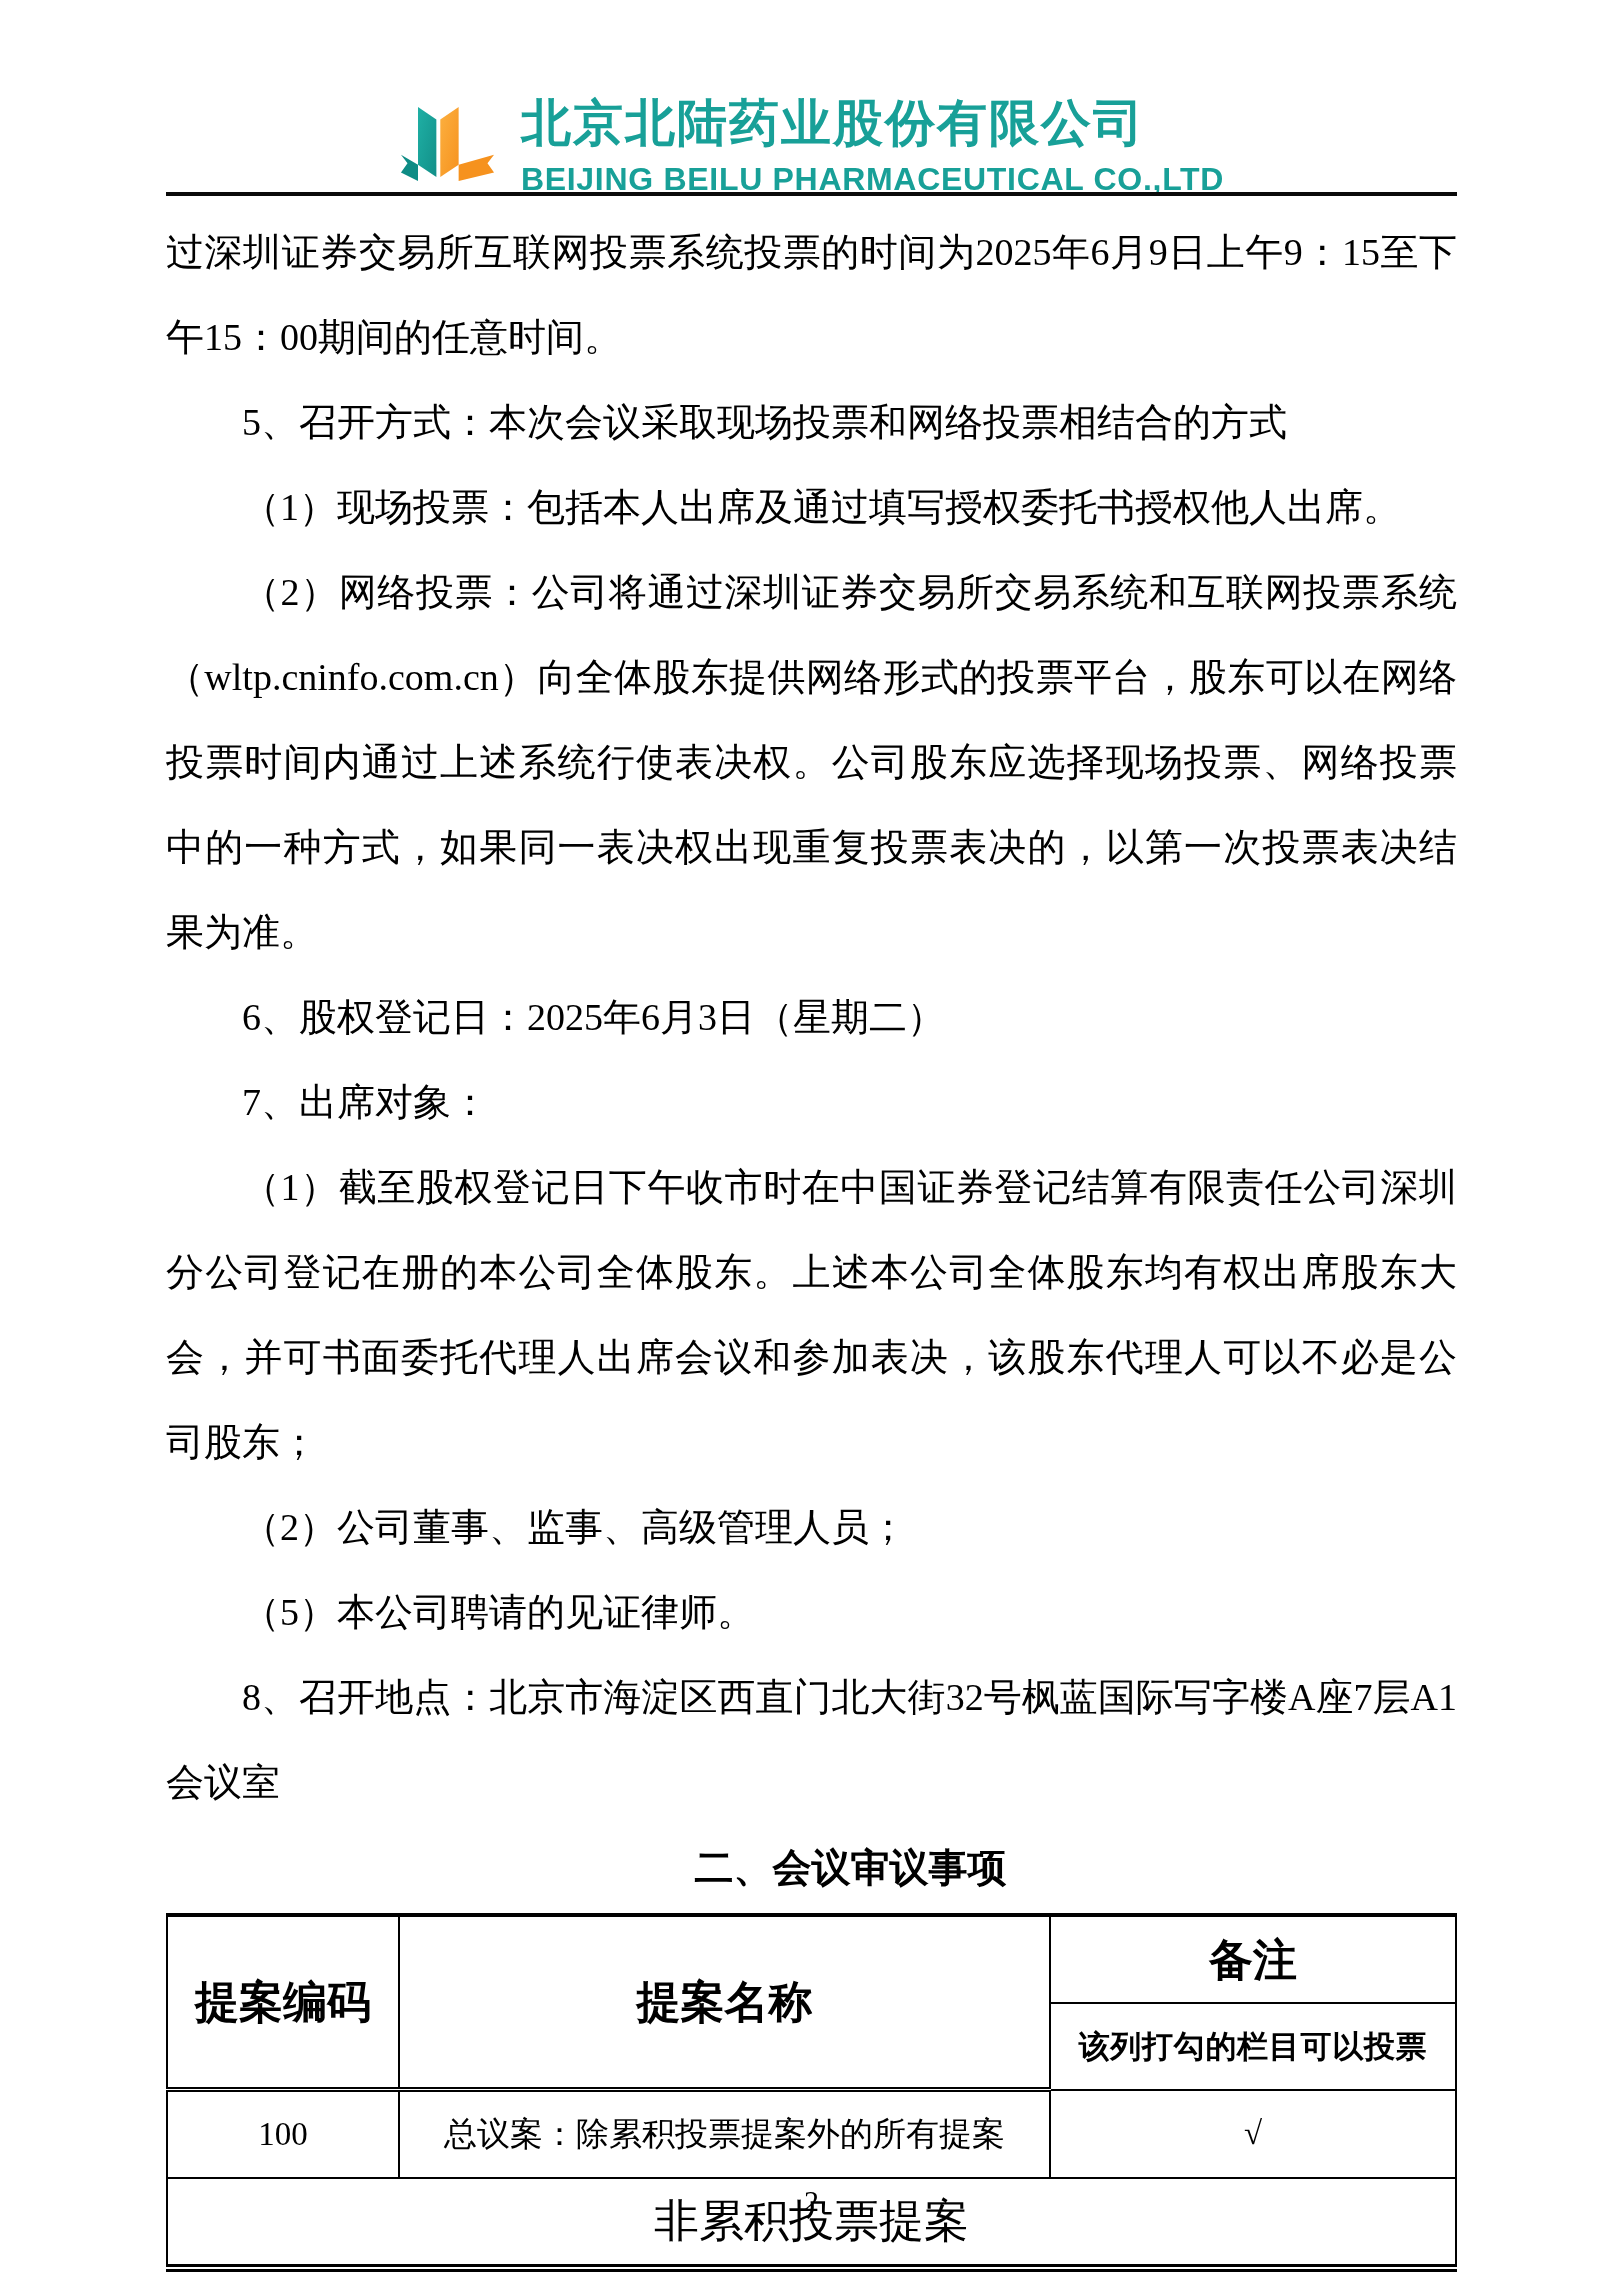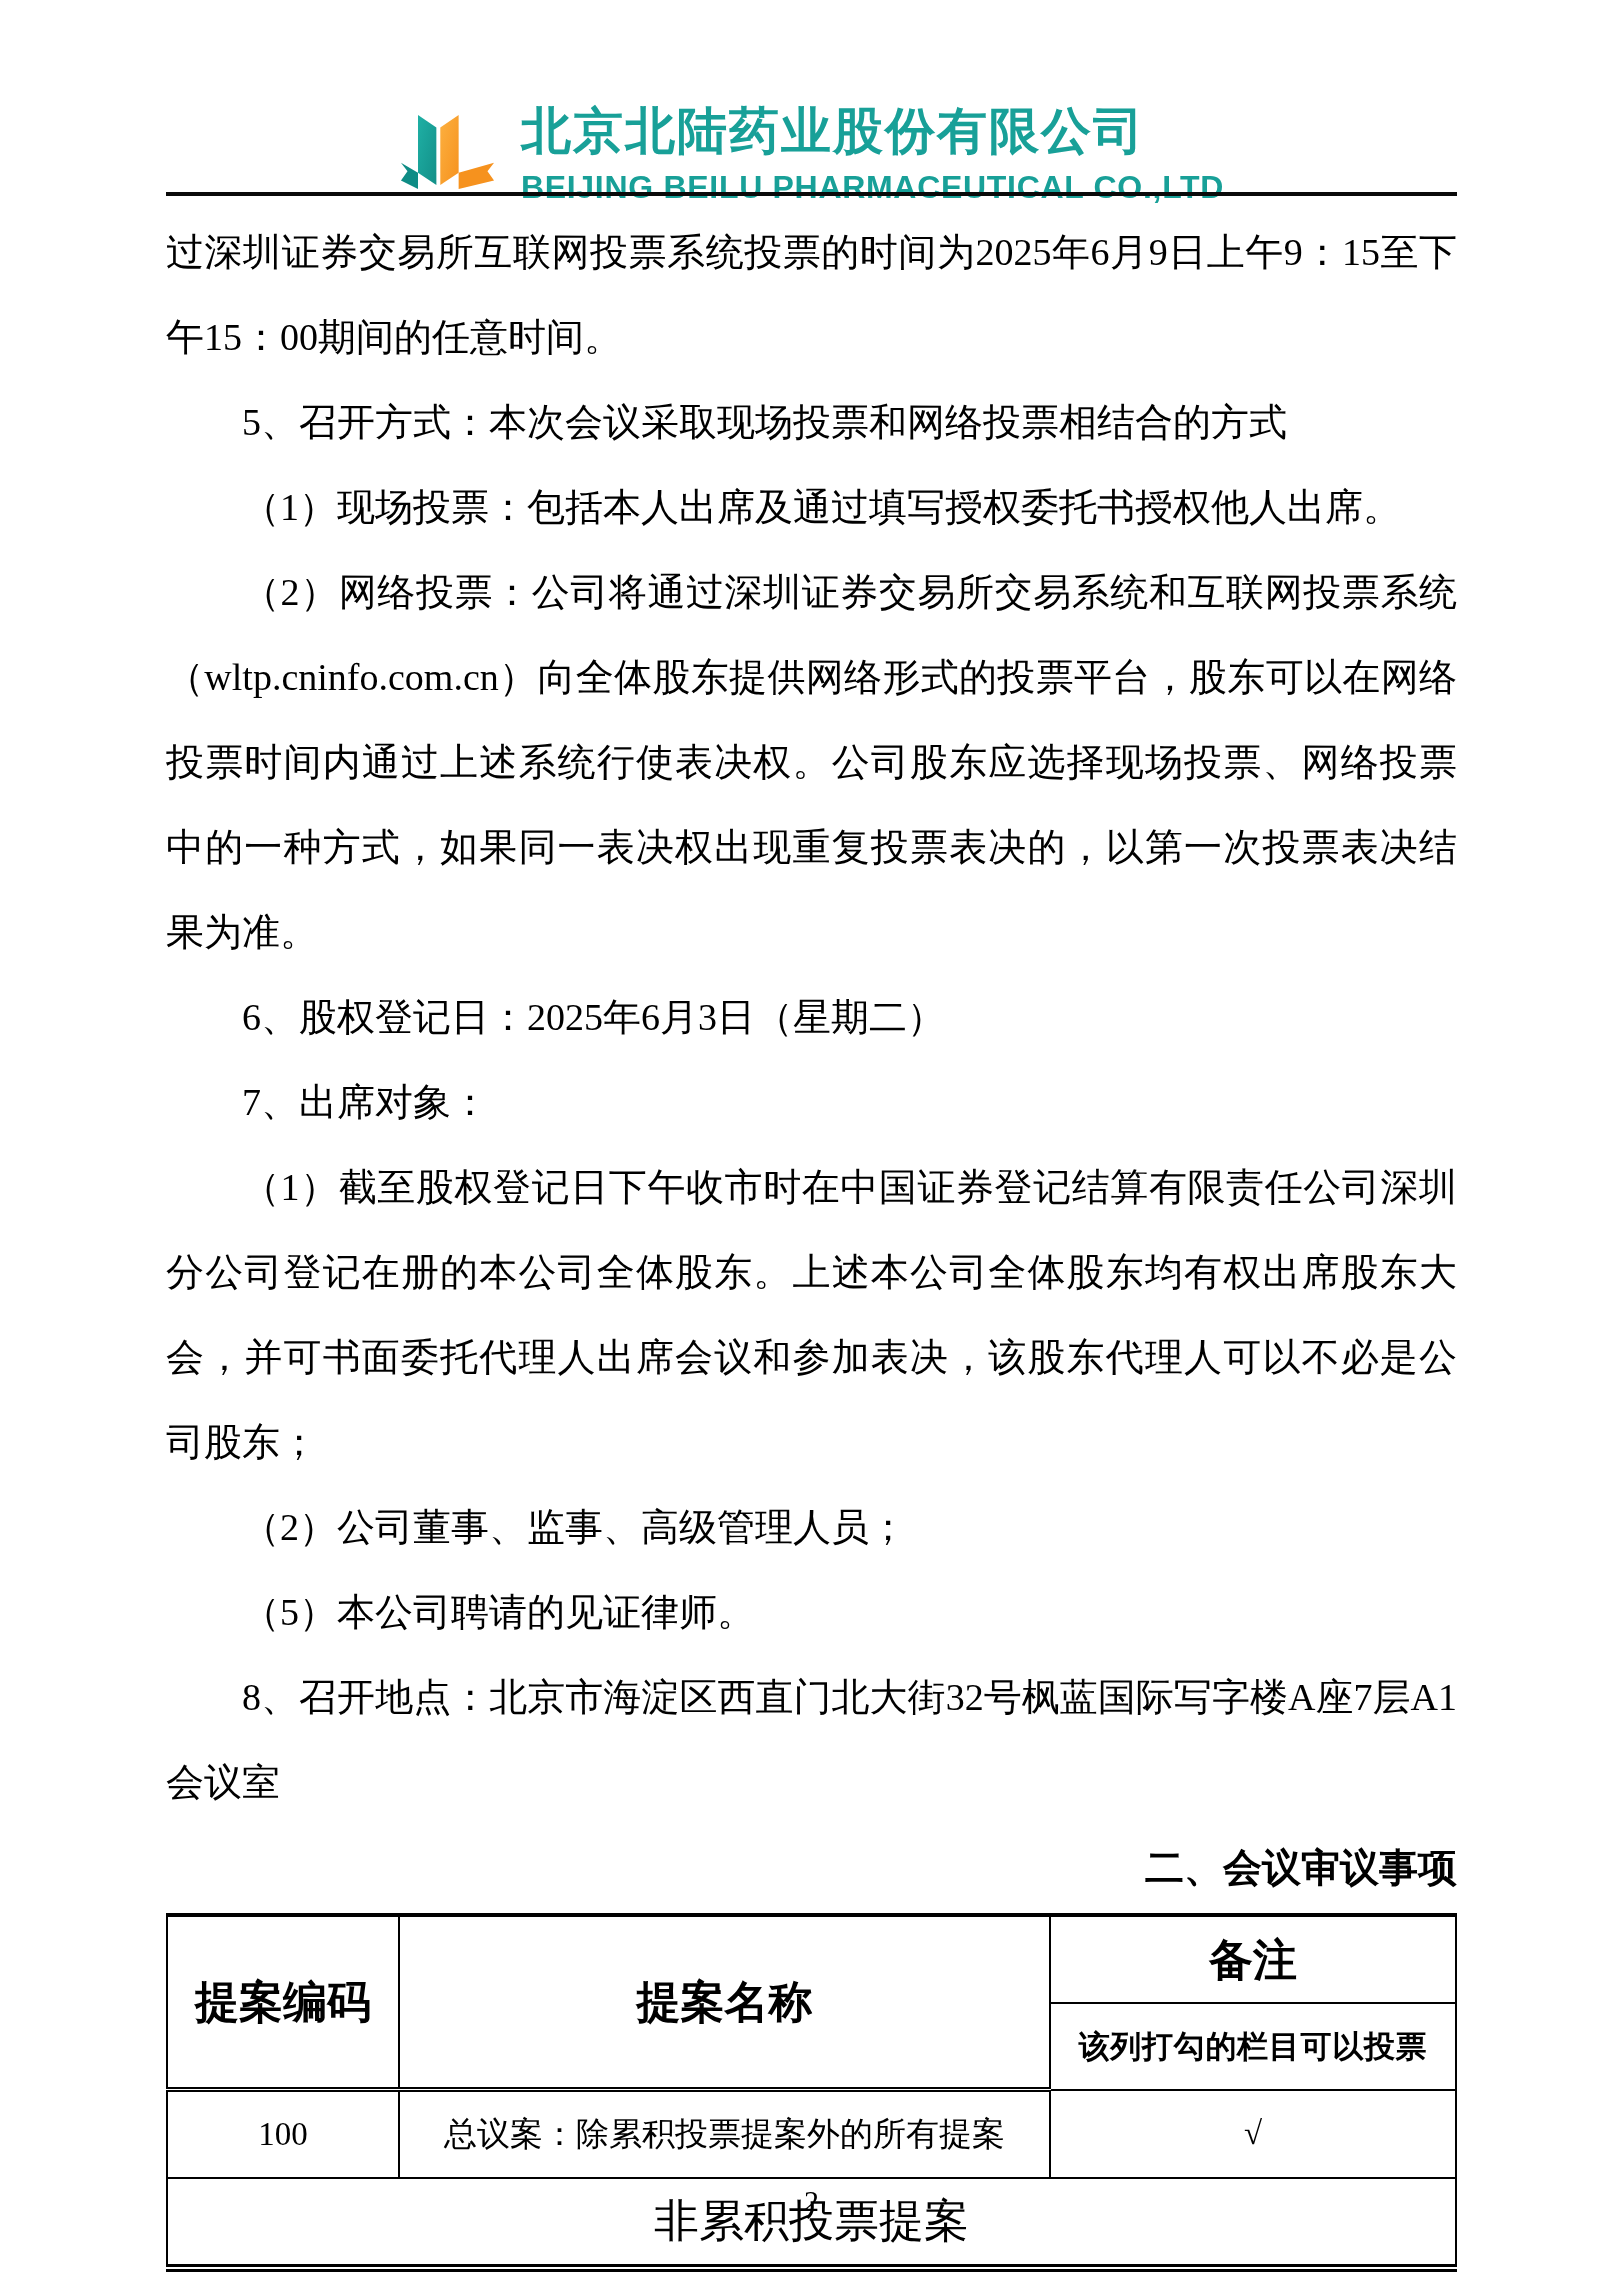--- a/index.html
+++ b/index.html
@@ -6,21 +6,21 @@
   .page{
     position:relative;
     width:1623px;height:2295px;
     background:#ffffff;
     overflow:hidden;
     font-family:"Liberation Serif","DejaVu Serif",serif;
     color:#000;
   }
   
   .header{
-    position:absolute;top:104px;left:0;width:100%;
+    position:absolute;top:96px;left:0;width:100%;
     display:flex;justify-content:center;align-items:center;gap:25px;
   }
   .logo-mark{width:97px;height:84px;flex:0 0 auto;}
   .names{display:flex;flex-direction:column;align-items:flex-start;}
   .name-cn{
     font-family:"Liberation Sans","DejaVu Sans",sans-serif;
     font-weight:bold;font-size:50px;line-height:55px;
     color:#18A098;letter-spacing:2px;white-space:nowrap;
   }
   .name-en{
@@ -36,21 +36,21 @@
   .content{
     position:absolute;top:210px;left:166px;width:1291px;
     font-size:38px;line-height:85px;
     text-align:justify;text-justify:inter-ideograph;
   }
   .content p{margin:0;padding:0;}
   .para.indent{text-indent:2em;}
   .heading{
     font-family:"Liberation Sans","DejaVu Sans",sans-serif;
     font-weight:bold;font-size:39px;line-height:85px;
-    text-indent:2em;text-align:right;
+    text-indent:2em;text-align:center;
   }
   
   table.proposals{
     border-collapse:collapse;width:100%;margin-top:2.6px;
     border-left:2.6px solid #000;border-right:2.6px solid #000;
     border-top:4.6px solid #000;border-bottom:8.5px double #000;
     table-layout:fixed;
   }
   table.proposals th,table.proposals td{
     border:2px solid #000;padding:0;

